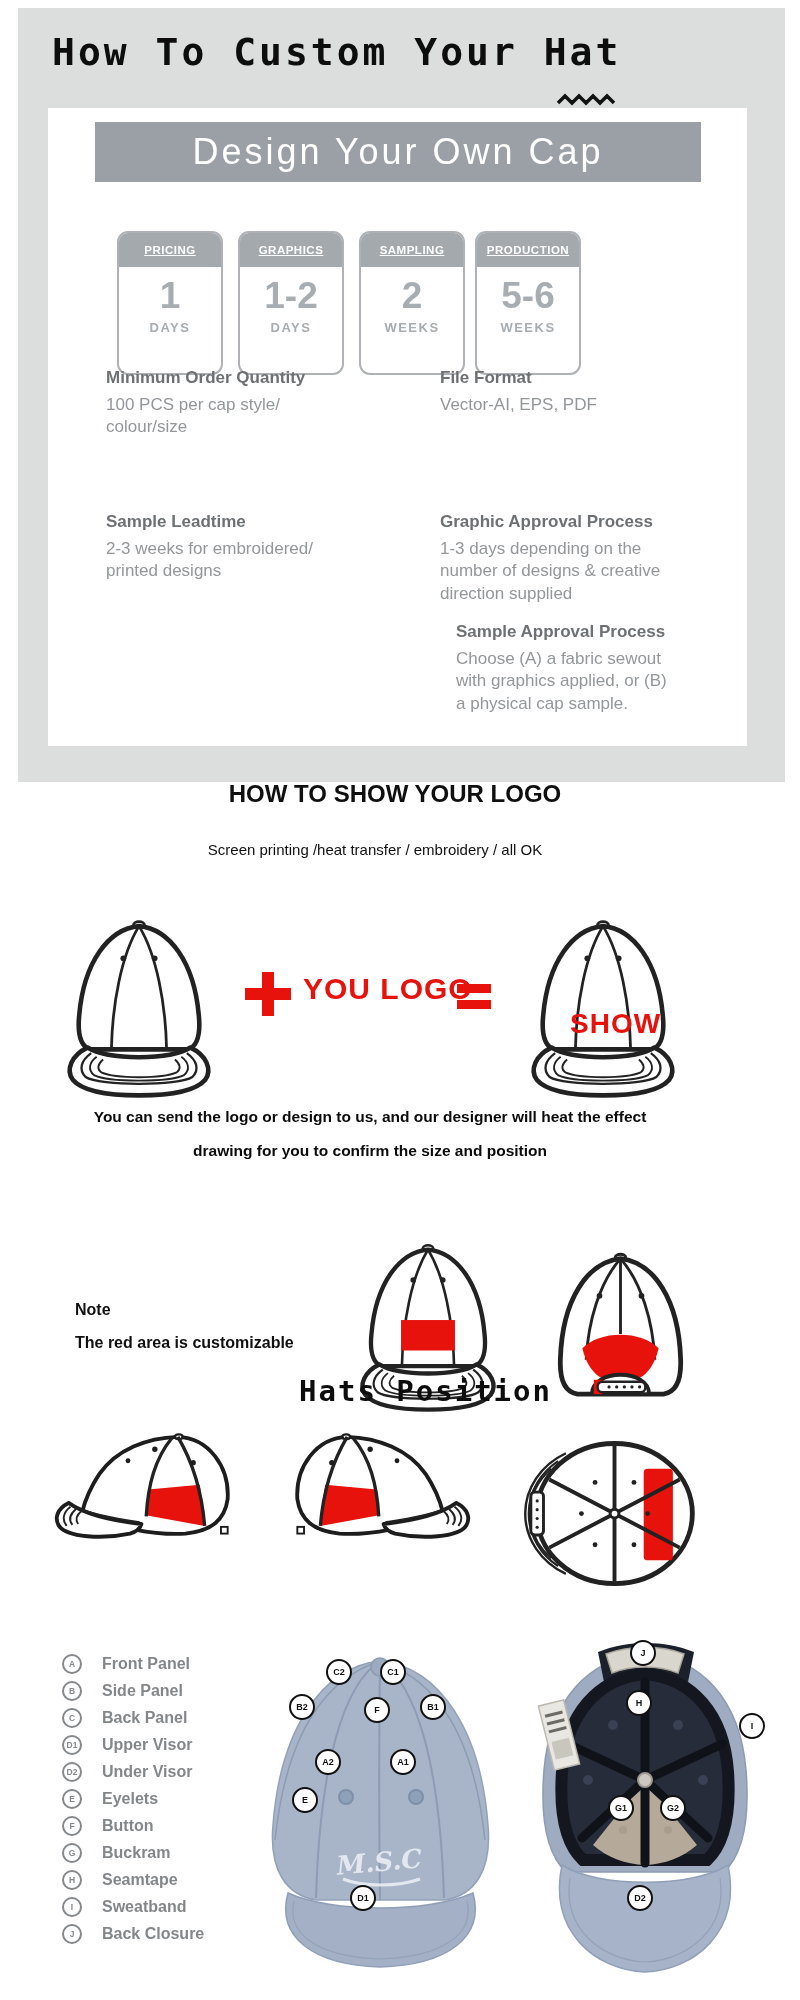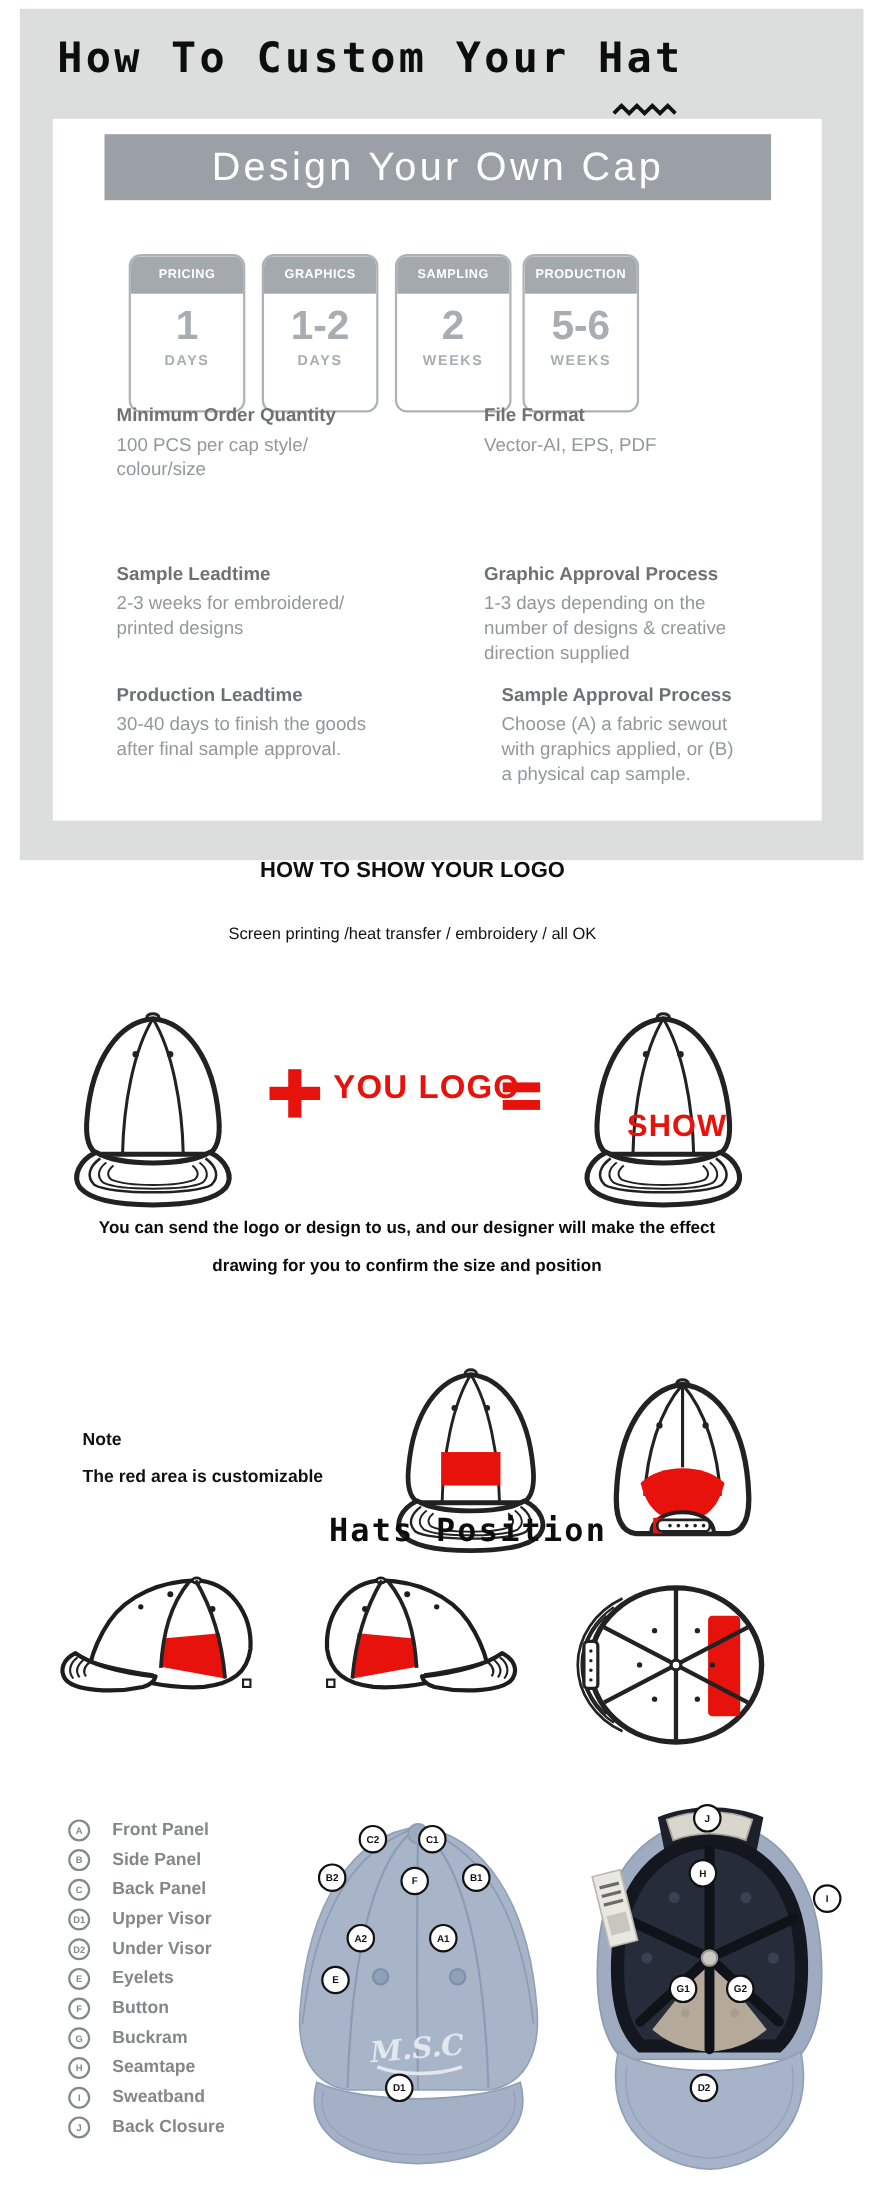--- a/index.html
+++ b/index.html
@@ -12,30 +12,30 @@
   .hero-title{left:52px;top:30px;font-family:"DejaVu Sans Mono",monospace;font-weight:bold;
               font-size:38px;letter-spacing:3px;color:#0d0d0d;white-space:nowrap;}
   .squiggle{left:556px;top:92px;}
   .hero-card{left:48px;top:108px;width:699px;height:638px;background:#ffffff;}
   .banner{left:95px;top:122px;width:606px;height:60px;background:#9aa0a5;color:#fff;
           display:flex;align-items:center;justify-content:center;font-size:36px;
           font-weight:400;letter-spacing:3px;white-space:nowrap;}
   .stat{top:231px;width:102px;height:140px;background:#fff;border:2px solid #aeb2b6;
         border-radius:11px;overflow:hidden;text-align:center;}
   .stat-h{height:34px;background:#a4a9ad;color:#fff;font-size:11.5px;font-weight:bold;
-          letter-spacing:.5px;display:flex;align-items:center;justify-content:center;}
+          letter-spacing:.5px;display:flex;align-items:center;justify-content:center;text-decoration:underline;}
   .stat-v{margin-top:10px;font-size:37px;font-weight:bold;color:#a8adb2;line-height:1;}
   .stat-u{margin-top:6px;font-size:13px;font-weight:bold;color:#a8adb2;letter-spacing:1.5px;}
   .info{width:310px;}
   .info-h{font-size:17px;font-weight:bold;color:#6e7174;}
   .info-b{margin-top:6px;font-size:17px;color:#94979a;line-height:1.32;white-space:pre-line;}
 
   
-  .sec-head{left:0;top:780px;width:750px;text-align:center;font-size:20px;font-weight:800;
-            color:#0f0f0f;letter-spacing:0px;}
+  .sec-head{left:0;top:780px;width:750px;text-align:center;font-size:24px;font-weight:800;
+            color:#0f0f0f;letter-spacing:0px;padding-left:20px;}
   .sec-sub{left:0;top:841px;width:750px;text-align:center;font-size:15px;font-weight:normal;color:#111;}
   .red-txt{color:#e8120d;}
   .plus{left:245px;top:972px;width:46px;height:44px;}
   .plus:before{content:"";position:absolute;left:0;top:16px;width:46px;height:12px;background:#e8120d;}
   .plus:after{content:"";position:absolute;left:17px;top:0;width:12px;height:44px;background:#e8120d;}
   .youlogo{left:303px;top:972px;font-size:30px;font-weight:800;letter-spacing:1px;white-space:nowrap;}
   .equals{left:457px;top:984px;width:34px;}
   .eqbar{width:34px;height:9px;background:#e8120d;margin-bottom:7px;}
   .logo-on-cap{left:570px;top:1008px;font-size:28px;font-weight:800;letter-spacing:1px;}
   .caption{left:0;width:740px;text-align:center;font-size:15.5px;font-weight:bold;color:#0c0c0c;}
@@ -181,25 +181,20 @@
     <div class="info-h">Sample Leadtime</div>
     <div class="info-b">2-3 weeks for embroidered/
 printed designs</div>
   </div>
   <div class="abs info" style="left:440px;top:512px">
     <div class="info-h">Graphic Approval Process</div>
     <div class="info-b">1-3 days depending on the
 number of designs &amp; creative
 direction supplied</div>
   </div>
-  <div class="abs info" style="left:106px;top:622px">
-    <div class="info-h">Production Leadtime</div>
-    <div class="info-b">30-40 days to finish the goods
-after final sample approval.</div>
-  </div>
   <div class="abs info" style="left:456px;top:622px">
     <div class="info-h">Sample Approval Process</div>
     <div class="info-b">Choose (A) a fabric sewout
 with graphics applied, or (B)
 a physical cap sample.</div>
   </div>
 
   <div class="abs sec-head">HOW TO SHOW YOUR LOGO</div>
   <div class="abs sec-sub">Screen printing /heat transfer / embroidery / all OK</div>
 
@@ -210,21 +205,21 @@
   <div class="abs youlogo red-txt">YOU LOGO</div>
   <div class="abs equals">
     <div class="eqbar"></div>
       <div class="eqbar"></div>
   </div>
   <svg class="abs" style="left:524px;top:916px" width="158" height="184" viewBox="0 0 170 200">
     <use href="#cap-front"></use>
   </svg>
   <div class="abs logo-on-cap red-txt">SHOW</div>
 
-  <div class="abs caption" style="top:1108px">You can send the logo or design to us, and our designer will make the effect</div>
+  <div class="abs caption" style="top:1108px">You can send the logo or design to us, and our designer will heat the effect</div>
   <div class="abs caption" style="top:1142px">drawing for you to confirm the size and position</div>
 
   <div class="abs note-h">Note</div>
   <div class="abs note-b">The red area is customizable</div>
 
   <svg class="abs" style="left:354px;top:1240px" width="148" height="174" viewBox="0 0 170 200">
     <use href="#cap-front"></use>
       <rect class="red" x="54" y="92" width="62" height="35"></rect>
   </svg>
   <svg class="abs" style="left:544px;top:1250px" width="153" height="167" viewBox="0 0 160 175">

